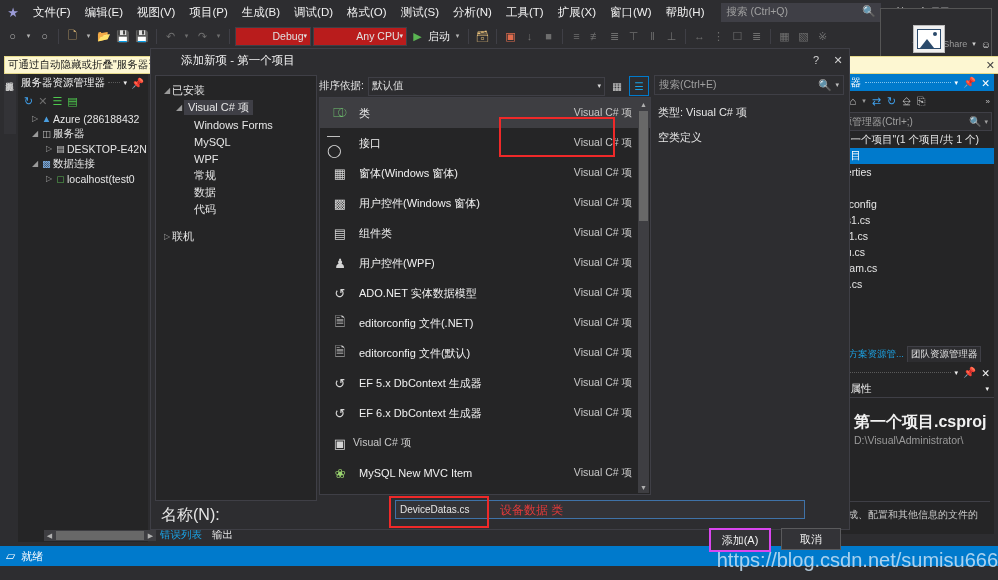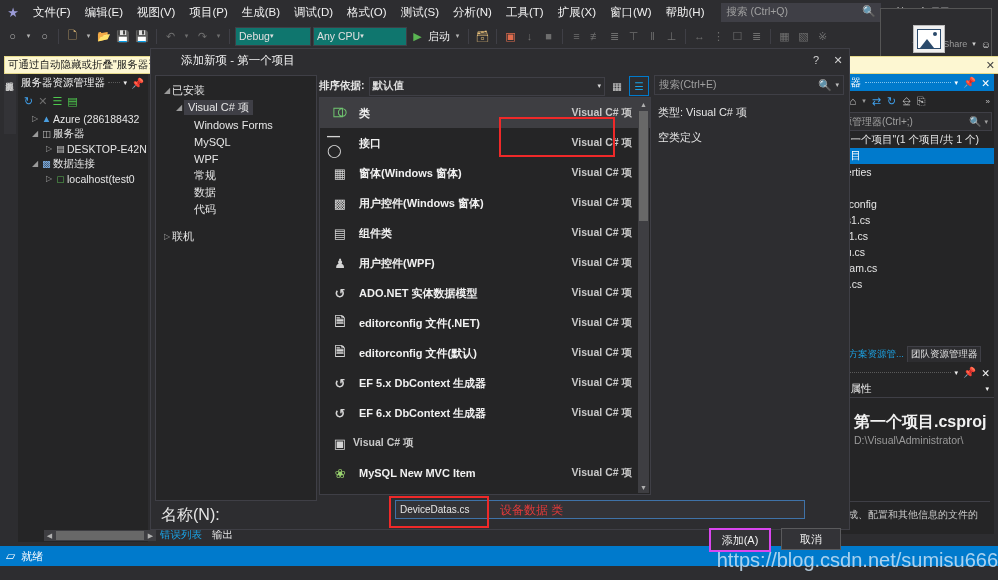--- a/index.html
+++ b/index.html
@@ -17,22 +17,22 @@
   .menu-item{padding:3px 7px;font-size:11.5px;color:#f1f1f1;white-space:nowrap;}
   #menu-search{margin-left:10px;width:150px;height:17px;background:#3f3f46;border:1px solid #3f3f46;
     color:#a0a0a0;font-size:10.5px;display:flex;align-items:center;padding:0 4px;position:relative;}
   #menu-search .mag{position:absolute;right:4px;top:1px;color:#c8c8c8;font-size:11px;}
   #proj-name-top{margin-left:14px;font-size:11px;color:#e6e6e6;}
   
   #toolbar{left:0;top:24px;width:998px;height:24px;background:#2d2d30;display:flex;align-items:center;gap:2px;padding-left:4px;}
   .tb{width:17px;height:18px;display:flex;align-items:center;justify-content:center;color:#b4b4b4;font-size:11px;}
   .tb.sm{width:11px;}
   .sep{width:1px;height:15px;background:#3f3f46;margin:0 3px;}
-  .combo{height:17px;background:#0f766e;border:1px solid #3f3f46;color:#e0e0e0;font-size:10.5px;
-     display:flex;align-items:center;justify-content:flex-start;padding:0 3px;}
+  .combo{height:17px;background:#b91c1c;border:1px solid #3f3f46;color:#e0e0e0;font-size:10.5px;
+     display:flex;align-items:center;justify-content:flex-end;padding:0 3px;}
   
   #notify{left:4px;top:56px;width:330px;height:16px;background:#fdf7d2;border:1px solid #e5d98a;
      color:#1e1e1e;font-size:10.5px;display:flex;align-items:center;padding-left:3px;overflow:hidden;}
   #notify-right{left:836px;top:56px;width:158px;height:16px;background:#fdf7d2;border:1px solid #e5d98a;
      display:flex;align-items:center;justify-content:flex-end;padding-right:4px;color:#444;font-size:11px;}
   
   #dock-tab{left:4px;top:74px;width:12px;height:60px;background:#333337;color:#ccc;}
   #dock-tab span{display:block;writing-mode:vertical-rl;font-size:8.5px;line-height:12px;padding-top:2px;}
   
   #server-exp{left:18px;top:74px;width:130px;height:468px;background:#252526;}
@@ -45,21 +45,21 @@
   .ticon{width:13px;text-align:center;font-size:9.5px;}
   
   #dialog{left:150px;top:48px;width:698px;height:480px;background:#2d2d30;border:1px solid #3f3f46;}
   #dlg-title{height:22px;display:flex;align-items:center;background:#2d2d30;padding-left:6px;font-size:11.5px;}
   #dlg-title .ttl{flex:1;margin-left:24px;}
   .dlg-btn{width:22px;height:20px;display:flex;align-items:center;justify-content:center;color:#d0d0d0;font-size:11px;}
   #dlg-body{position:relative;height:425px;}
   #dlg-left{position:absolute;left:4px;top:4px;width:160px;height:418px;background:#252526;border:1px solid #3f3f46;padding-top:6px;}
   .cat-row{height:17px;display:flex;align-items:center;font-size:11px;color:#e6e6e6;white-space:nowrap;}
   .cat-sel{background:#3f3f46;}
-  #dlg-mid{position:absolute;left:168px;top:4px;width:330px;height:418px;font-weight:bold;}
+  #dlg-mid{position:absolute;left:168px;top:4px;width:330px;height:418px;}
   #sortbar{height:22px;display:flex;align-items:center;font-size:10.5px;color:#e6e6e6;}
   #sort-combo{margin-left:4px;flex:1;height:17px;border:1px solid #3f3f46;background:#2d2d30;display:flex;
     align-items:center;justify-content:space-between;padding:0 3px;color:#dcdcdc;}
   .viewbtn{width:18px;height:18px;display:flex;align-items:center;justify-content:center;color:#c8c8c8;margin-left:3px;}
   .viewbtn.active{border:1px solid #007acc;color:#1ba1e2;}
   #tmpl-list{position:absolute;left:0;top:22px;width:330px;height:396px;background:#252526;border:1px solid #3f3f46;overflow:hidden;}
   .tmpl{height:30px;display:flex;align-items:center;padding-left:7px;font-size:11px;color:#f1f1f1;position:relative;}
   .tmpl.selected{background:#3e3e42;}
   .tmpl .ico{width:26px;height:22px;display:flex;align-items:center;justify-content:center;color:#d4d4d4;font-size:13px;flex:0 0 26px;}
   .tmpl .nm{flex:1;padding-left:6px;white-space:nowrap;overflow:hidden;}

